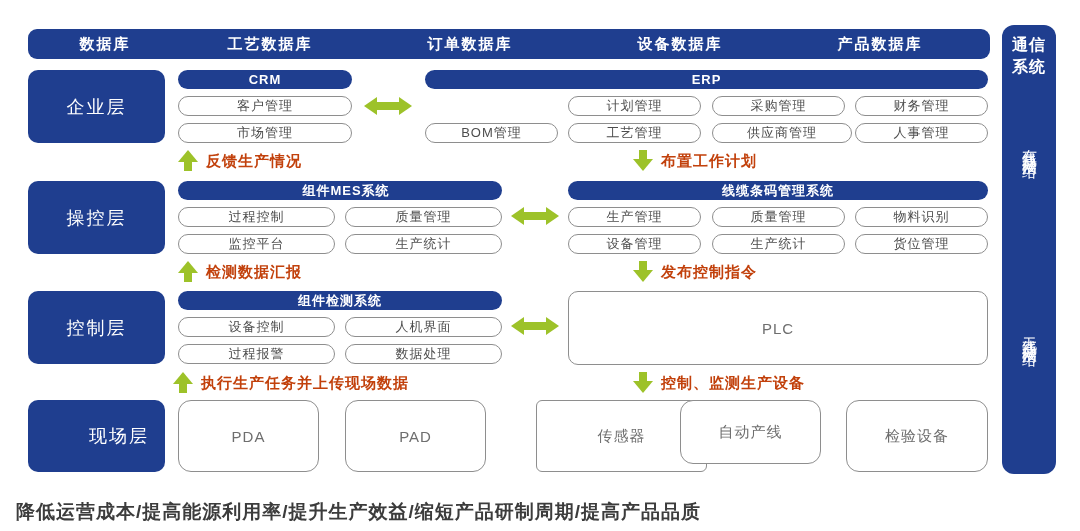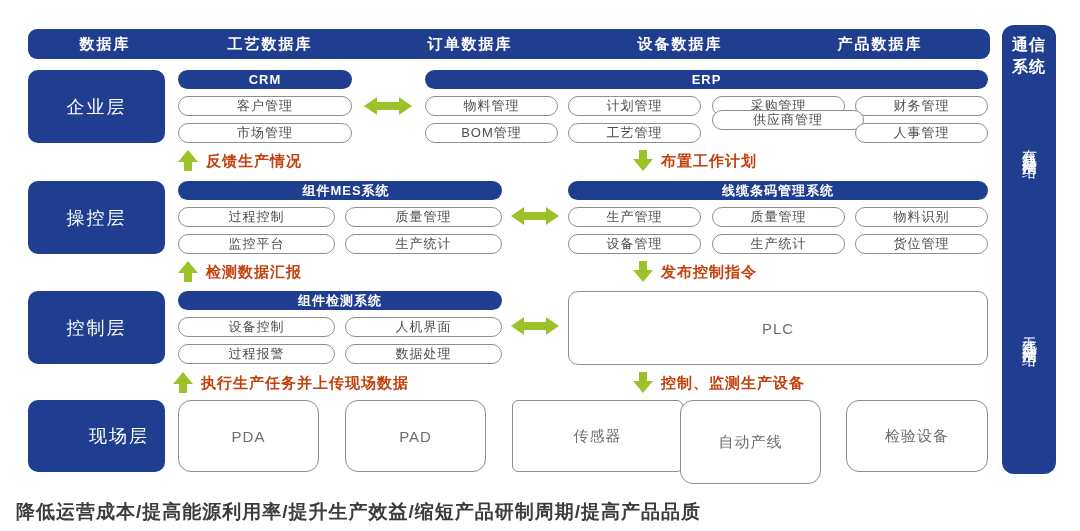--- a/index.html
+++ b/index.html
@@ -66,27 +66,26 @@
   <div class="abs pill" style="left:178px; top:123px; width:174px; height:20px;">市场管理</div>
   <div class="abs pill" style="left:178px; top:96px; width:174px; height:20px;">客户管理</div>
 
   <span class="abs darrow" style="left:364px; top:97px;">
       <span class="tl"></span>
       <span class="bar"></span>
       <span class="tr"></span>
     </span>
 
   <div class="abs navy hdrbar" style="left:425px; top:70px; width:563px; height:19px;">ERP</div>
-  <div class="abs pill" style="left:425px; top:96px; width:133px; height:20px;">物料管理</div>
   <div class="abs pill" style="left:568px; top:96px; width:133px; height:20px;">计划管理</div>
   <div class="abs pill" style="left:712px; top:96px; width:133px; height:20px;">采购管理</div>
   <div class="abs pill" style="left:855px; top:96px; width:133px; height:20px;">财务管理</div>
   <div class="abs pill" style="left:425px; top:123px; width:133px; height:20px;">BOM管理</div>
   <div class="abs pill" style="left:568px; top:123px; width:133px; height:20px;">工艺管理</div>
-  <div class="abs pill" style="left:712px; top:110px; width:152px; height:20px;font-family:Liberation Serif, serif;">供应商管理</div>
+  <div class="abs pill" style="left:712px; top:123px; width:140px; height:20px;font-family:Liberation Serif, serif;">供应商管理</div>
   <div class="abs pill" style="left:855px; top:123px; width:133px; height:20px;">人事管理</div>
 
   <span class="abs varrow" style="left:178px; top:150px;">
       <span class="tri-up"></span>
       <span class="stem"></span>
     </span>
   <div class="abs flowlabel" style="left:206px; top:150px;">反馈生产情况</div>
   <span class="abs varrow" style="left:633px; top:150px;">
       <span class="stem"></span>
       <span class="tri-dn"></span>
@@ -149,19 +148,19 @@
   <div class="abs flowlabel" style="left:201px; top:372px;">执行生产任务并上传现场数据</div>
   <span class="abs varrow" style="left:633px; top:372px;">
       <span class="stem"></span>
       <span class="tri-dn"></span>
     </span>
   <div class="abs flowlabel" style="left:661px; top:372px;">控制、监测生产设备</div>
 
   <div class="abs navy layerbox" style="left:28px; top:400px; width:137px; height:72px;padding-left:45px;">现场层</div>
   <div class="abs wbox" style="left:178px; top:400px; width:141px; height:72px; border-radius:13px;">PDA</div>
   <div class="abs wbox" style="left:345px; top:400px; width:141px; height:72px; border-radius:13px;">PAD</div>
-  <div class="abs wbox" style="left:512px; top:400px; width:171px; height:72px; border-radius:6px;">传感器</div>
-  <div class="abs wbox" style="left:680px; top:400px; width:141px; height:84px; border-radius:13px;">自动产线</div>
+  <div class="abs wbox" style="left:536px; top:400px; width:171px; height:72px; border-radius:6px;">传感器</div>
+  <div class="abs wbox" style="left:680px; top:400px; width:141px; height:64px; border-radius:13px;">自动产线</div>
   <div class="abs wbox" style="left:846px; top:400px; width:142px; height:72px; border-radius:13px;">检验设备</div>
 
   <div class="abs tagline" style="left:16px; top:499px;">降低运营成本/提高能源利用率/提升生产效益/缩短产品研制周期/提高产品品质</div>
 
 </div>
 
 </body></html>

